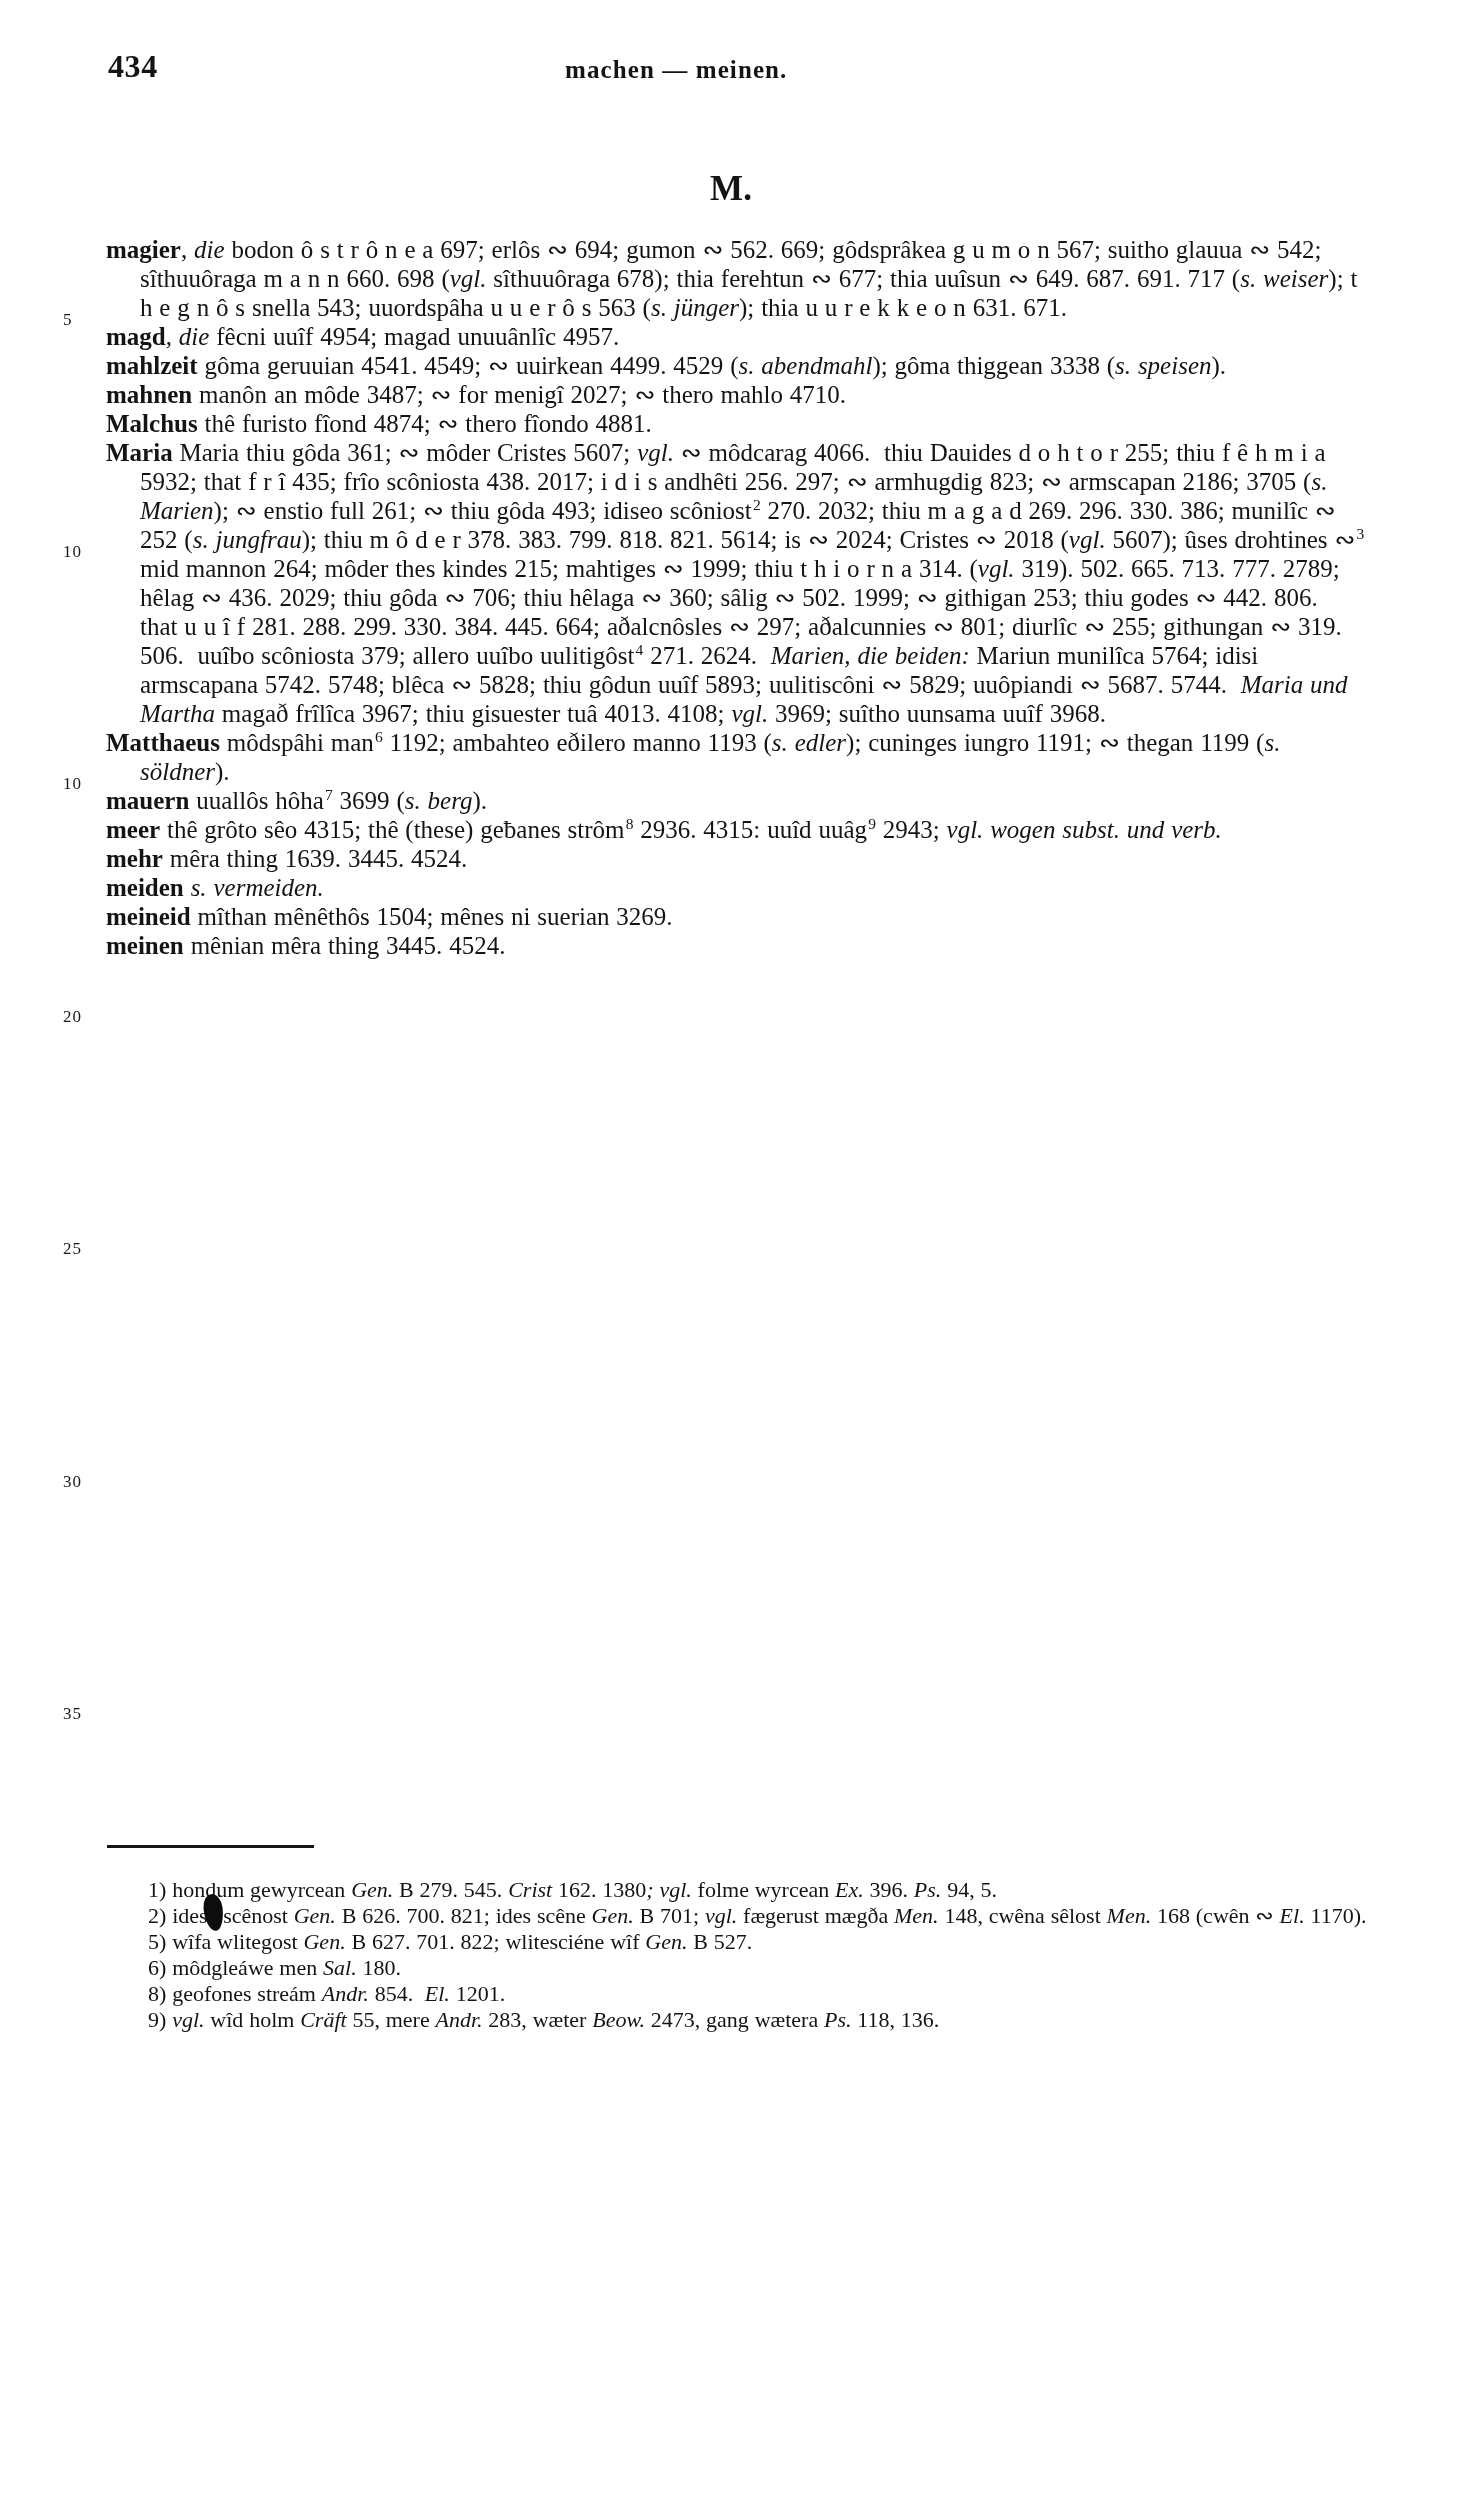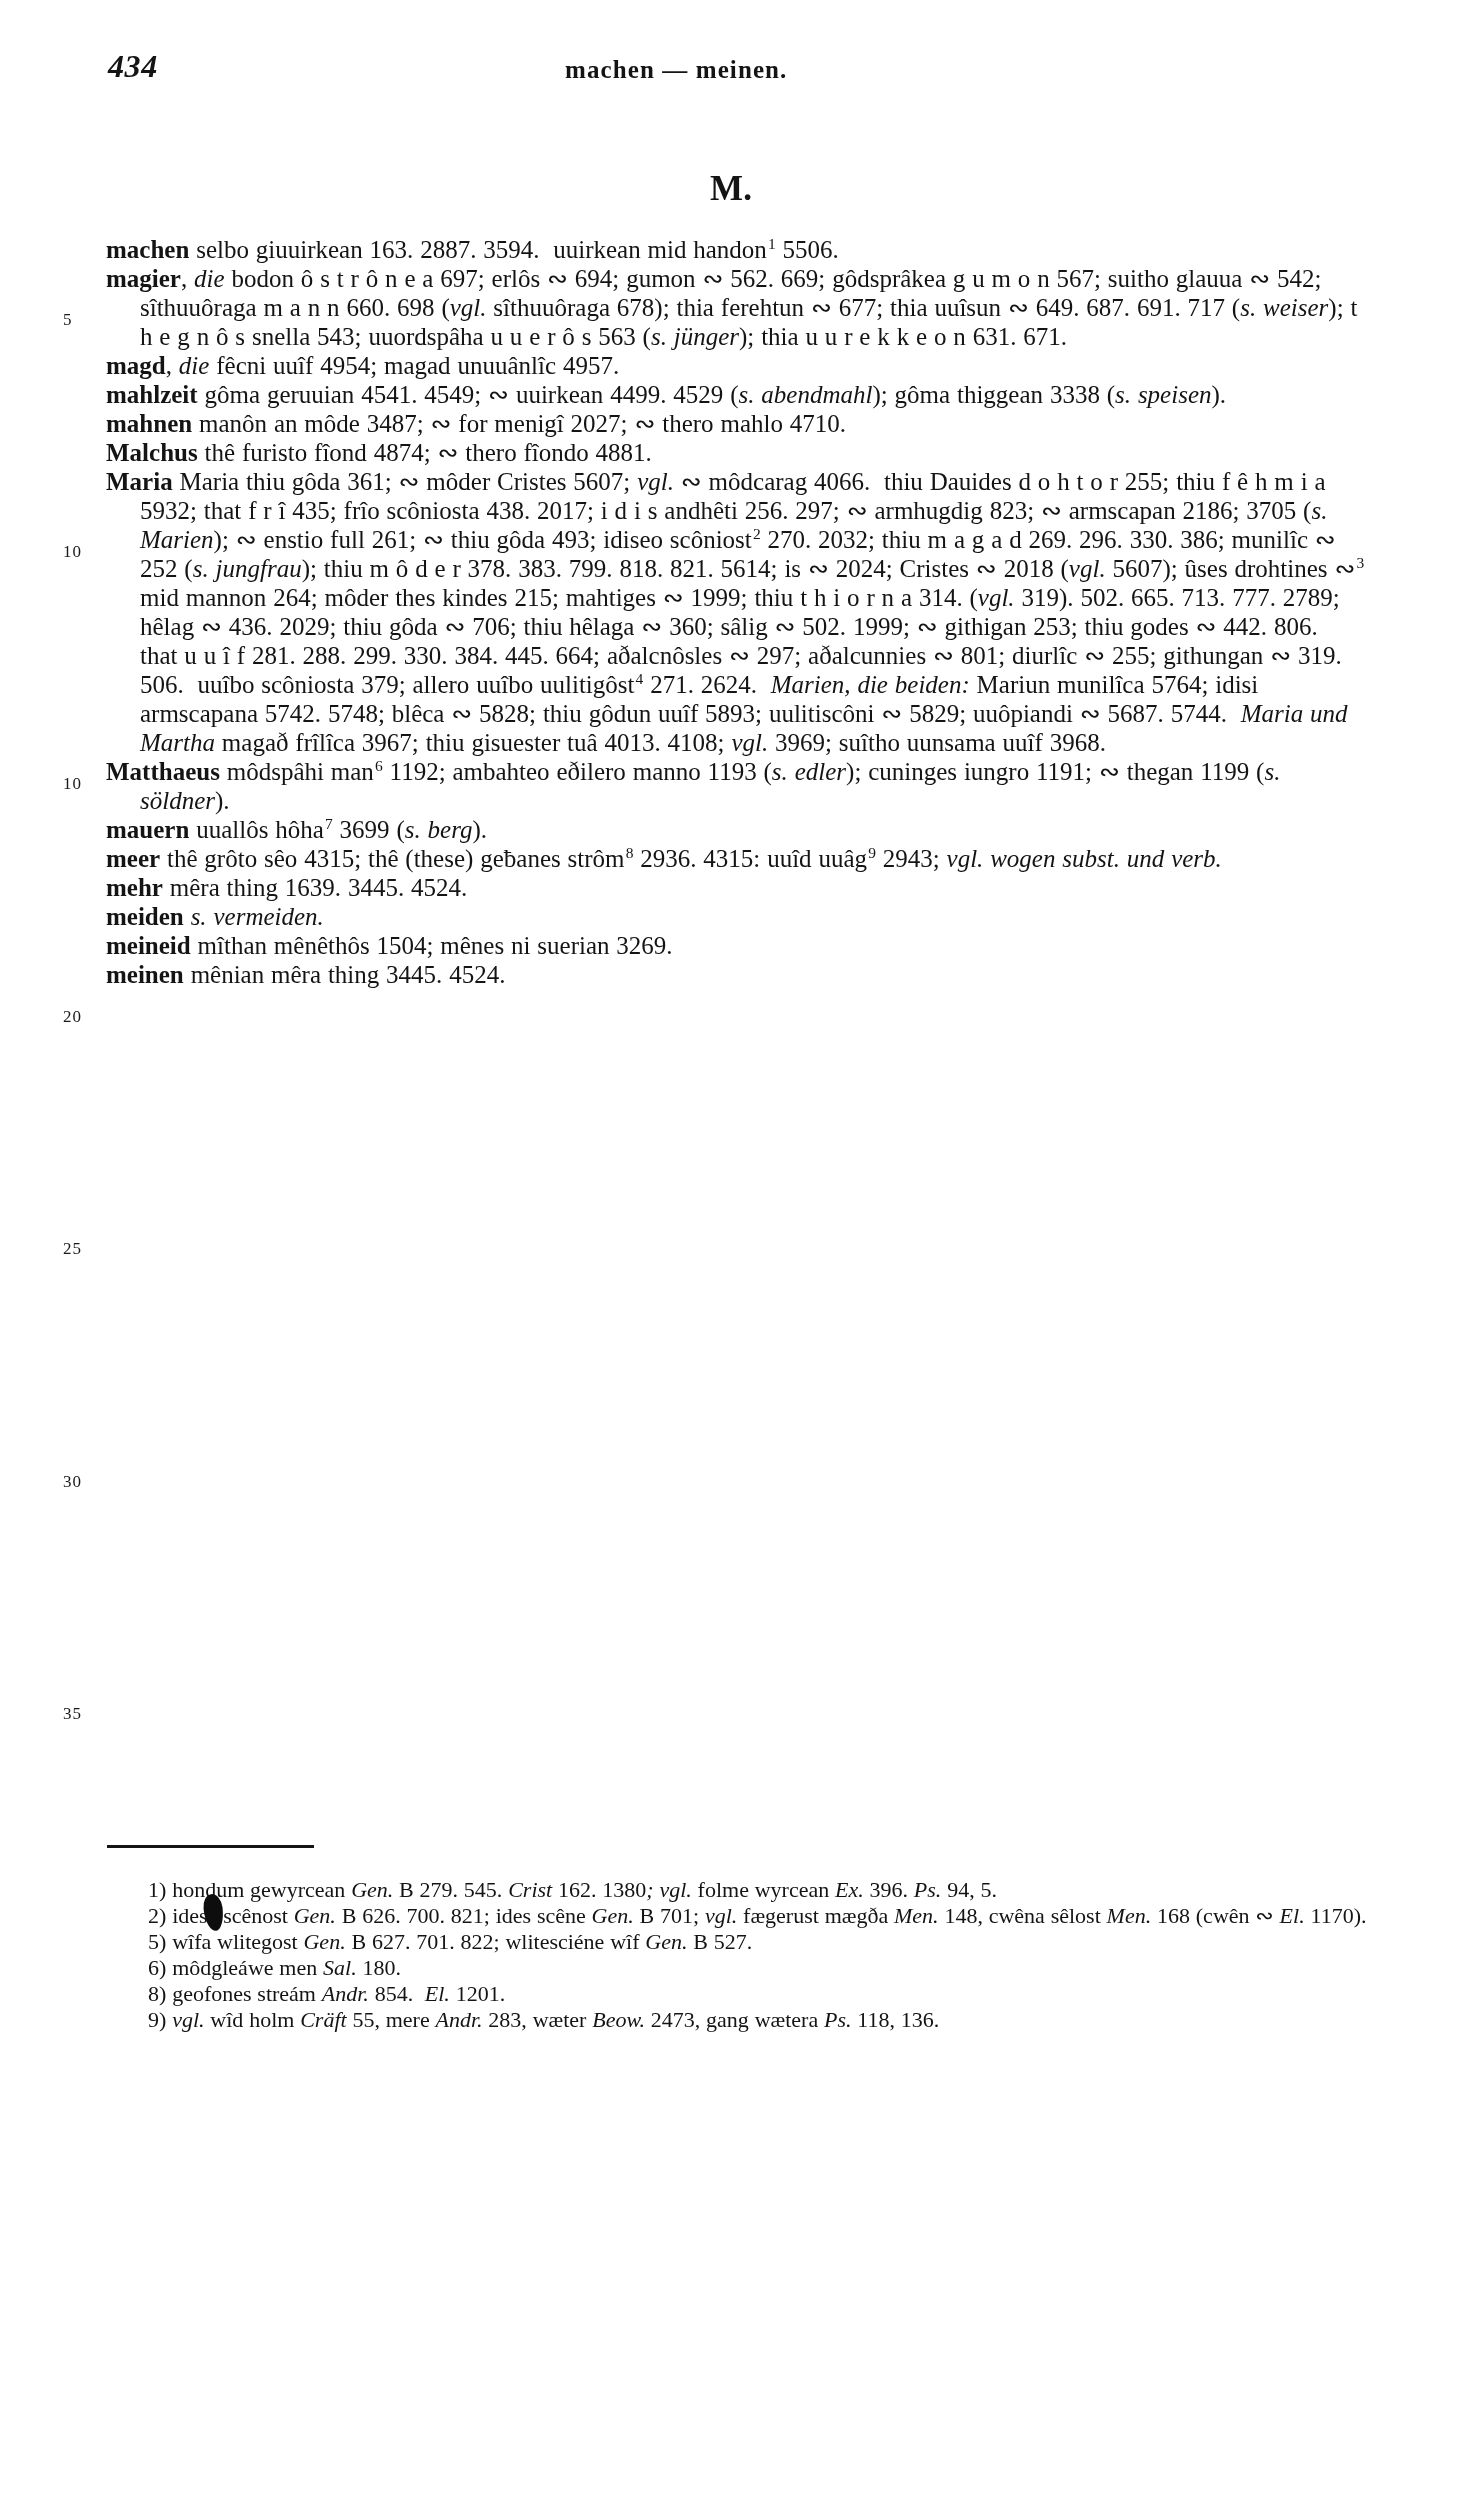--- a/index.html
+++ b/index.html
@@ -35,21 +35,20 @@
     height: 40px;
   }
   .folio {
     position: absolute;
     left: 0;
     top: 0;
     font-size: 32px;
     font-weight: bold;
     letter-spacing: 0.6px;
     line-height: 1;
-    font-style: italic;
   }
   .head-title {
     position: absolute;
     left: 457px;
     top: 6.9px;
     font-size: 25px;
     font-weight: bold;
     letter-spacing: 1.1px;
     line-height: 1;
     white-space: nowrap;
@@ -166,24 +165,20 @@
   <div class="linenum" style="top:311px">5</div>
   <div class="linenum" style="top:543px">10</div>
   <div class="linenum" style="top:775px">10</div>
   <div class="linenum" style="top:1008px">20</div>
   <div class="linenum" style="top:1240px">25</div>
   <div class="linenum" style="top:1473px">30</div>
   <div class="linenum" style="top:1705px">35</div>
 
   <div class="column">
 
-    <p class="entry">
-      <span class="hw">machen</span>
-      selbo giuuirkean 163. 2887. 3594.&nbsp; uuirkean mid handon<sup class="fn">1</sup> 5506.
-    </p>
 
     <p class="entry">
       <span class="hw">magier</span>,
       <span class="it">die</span>
       bodon&nbsp;ô s t r ô n e a 697; erlôs <span class="tilde">∾</span> 694; gumon <span class="tilde">∾</span> 562. 669;
       gôdsprâkea&nbsp;g u m o n 567; suitho glauua <span class="tilde">∾</span> 542; sîthuuôraga&nbsp;m a n n
       660.&nbsp;698 (<span class="it">vgl.</span> sîthuuôraga 678); thia ferehtun <span class="tilde">∾</span> 677; thia uuîsun
       <span class="tilde">∾</span> 649. 687. 691. 717 (<span class="it">s. weiser</span>); t h e g n ô s snella 543; uuordspâha
       u u e r ô s 563 (<span class="it">s. jünger</span>); thia&nbsp;u u r e k k e o n 631. 671.
     </p>

